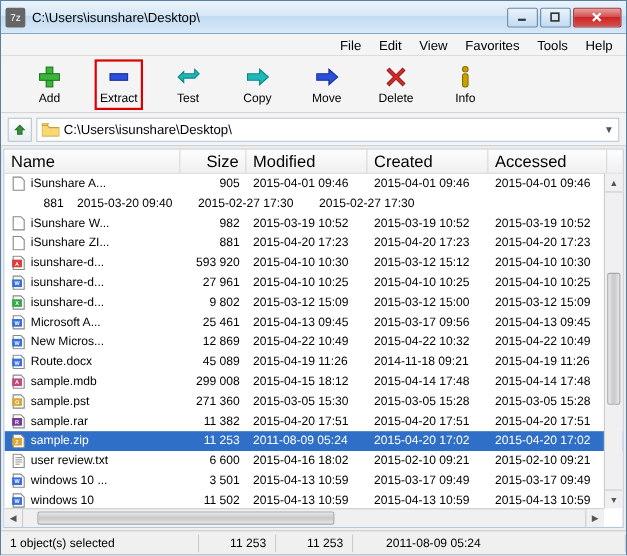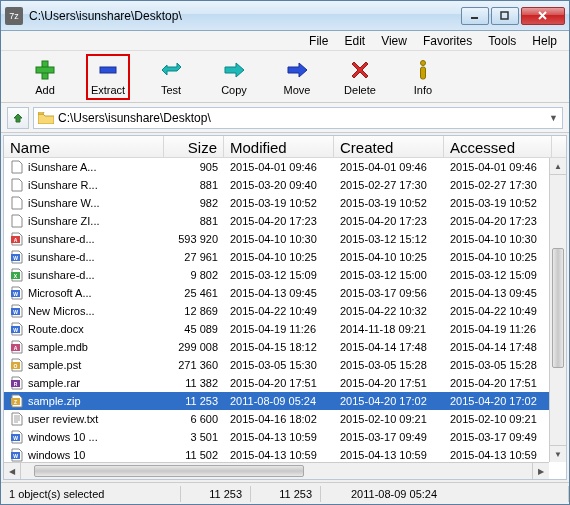--- a/index.html
+++ b/index.html
@@ -190,28 +190,20 @@
               </svg>
             </span>
             <span>iSunshare A...</span>
           </div>
           <div class="cell size">905</div>
           <div class="cell mod">2015-04-01 09:46</div>
           <div class="cell crt">2015-04-01 09:46</div>
           <div class="cell acc">2015-04-01 09:46</div>
         </div>
         <div class="row">
-          <div class="cell name">
-            <span class="fico">
-              <svg width="14" height="14" viewBox="0 0 14 14">
-                <path d="M2 1 L9 1 L12 4 L12 13 L2 13 Z" fill="#fff" stroke="#888"></path>
-              </svg>
-            </span>
-            <span>iSunshare R...</span>
-          </div>
           <div class="cell size">881</div>
           <div class="cell mod">2015-03-20 09:40</div>
           <div class="cell crt">2015-02-27 17:30</div>
           <div class="cell acc">2015-02-27 17:30</div>
         </div>
         <div class="row">
           <div class="cell name">
             <span class="fico">
               <svg width="14" height="14" viewBox="0 0 14 14">
                 <path d="M2 1 L9 1 L12 4 L12 13 L2 13 Z" fill="#fff" stroke="#888"></path>

